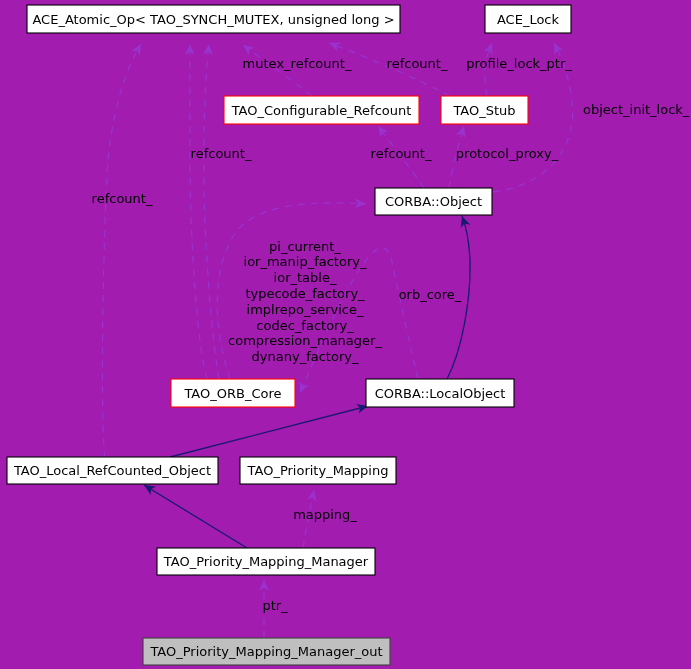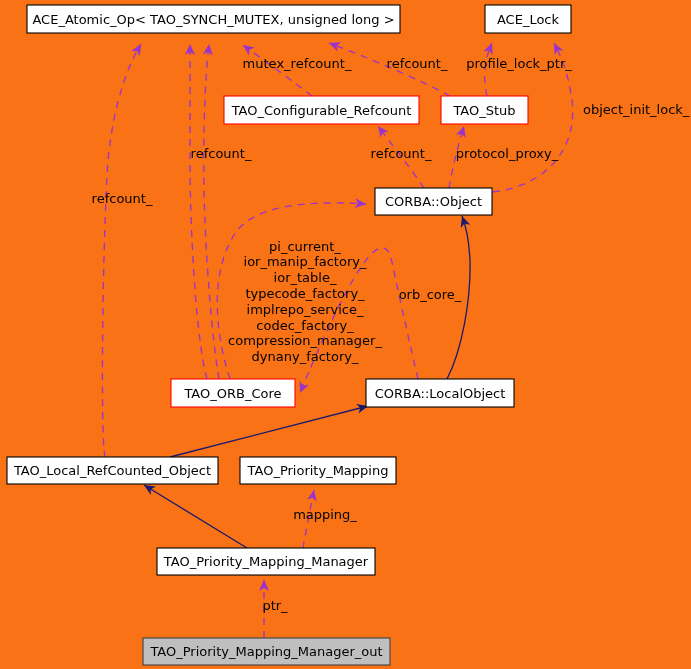--- a/index.html
+++ b/index.html
@@ -8,21 +8,21 @@
     background: #ffffff;
   }
   body {
     font-family: "DejaVu Sans", sans-serif;
   }
   #diagram-root {
     position: relative;
     width: 691px;
     height: 669px;
     overflow: hidden;
-    background: #f97316;
+    background: #a21caf;
   }
   svg#graph {
     position: absolute;
     top: 0;
     left: 0;
     width: 691px;
     height: 669px;
   }
   .node-box {
     fill: #ffffff;

